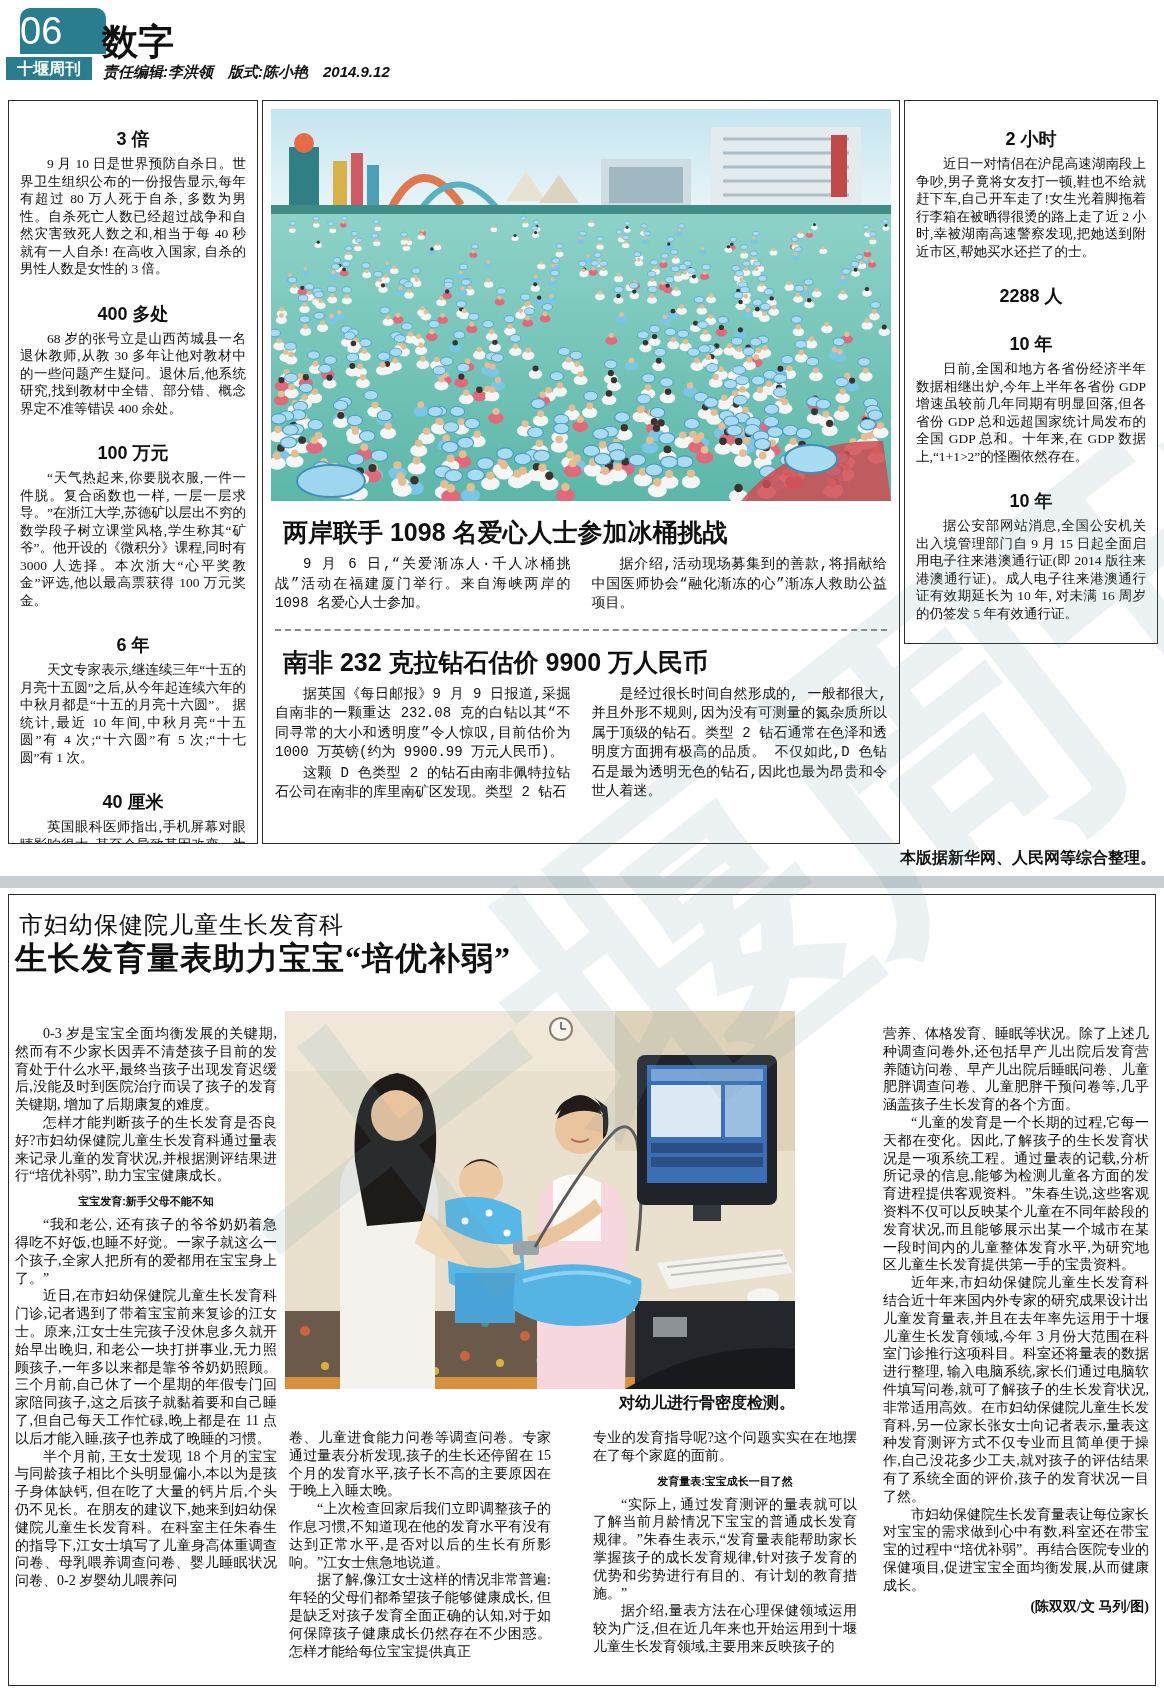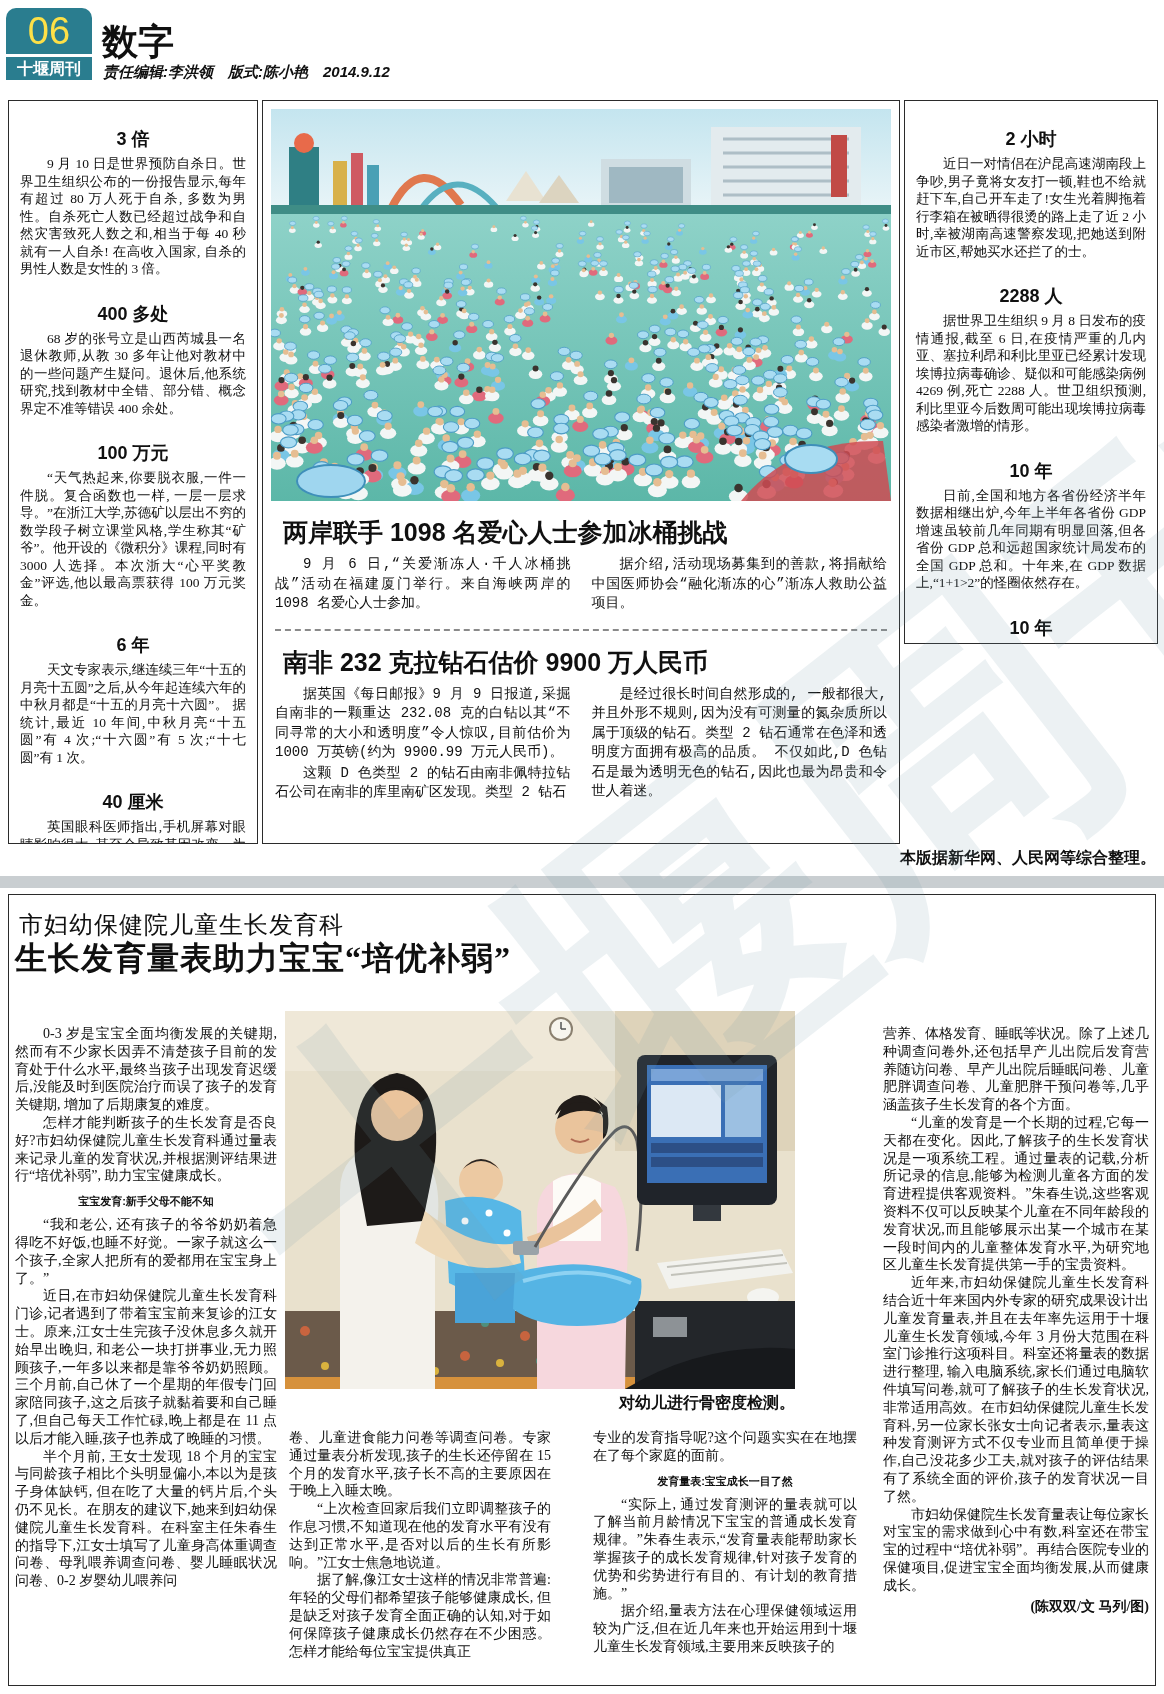--- a/index.html
+++ b/index.html
@@ -1,21 +1,21 @@
 <!DOCTYPE html>
 <html><head>
 <meta charset="utf-8">
 <style>
   html,body{margin:0;padding:0;background:#9a9a9a;}
   #page{position:relative;width:1164px;height:1694px;background:#ffffff;margin:0 auto;
         font-family:"Liberation Serif","DejaVu Serif",serif;color:#101010;overflow:hidden;}
 
   
-  .teal-block{position:absolute;left:6px;top:8px;width:86px;height:46px;background:#2a7d8f;
-              border-radius:10px 10px 0 0;color:#fde047;text-align:center;line-height:46px;
+  .teal-block{position:absolute;left:20px;top:8px;width:86px;height:46px;background:#2a7d8f;
+              border-radius:10px 10px 0 0;color:#ffffff;text-align:left;line-height:46px;
               font-family:"Liberation Sans","DejaVu Sans",sans-serif;font-size:38px;}
   .teal-bar{position:absolute;left:6px;top:57px;width:86px;height:23px;background:#2a7d8f;color:#fff;
             text-align:center;line-height:23px;font-weight:bold;font-size:16px;
             font-family:"Liberation Sans","DejaVu Sans",sans-serif;}
   .section-title{position:absolute;left:102px;top:18px;font-size:36px;font-weight:bold;
             font-family:"Liberation Sans","DejaVu Sans",sans-serif;}
   .editor-line{position:absolute;left:103px;top:63px;font-size:15px;font-weight:bold;font-style:italic;
             font-family:"Liberation Sans","DejaVu Sans",sans-serif;}
 
   
@@ -1277,21 +1277,20 @@
     </div>
   </div>
 
   <div id="box-right" class="newsbox">
     <div class="digit-item">
       <h3>2 小时</h3>
       <p>近日一对情侣在沪昆高速湖南段上争吵,男子竟将女友打一顿,鞋也不给就赶下车,自己开车走了!女生光着脚拖着行李箱在被晒得很烫的路上走了近 2 小时,幸被湖南高速警察发现,把她送到附近市区,帮她买水还拦了的士。</p>
     </div>
     <div class="digit-item">
       <h3>2288 人</h3>
-      <p>据世界卫生组织 9 月 8 日发布的疫情通报,截至 6 日,在疫情严重的几内亚、塞拉利昂和利比里亚已经累计发现埃博拉病毒确诊、疑似和可能感染病例 4269 例,死亡 2288 人。世卫组织预测, 利比里亚今后数周可能出现埃博拉病毒感染者激增的情形。</p>
     </div>
     <div class="digit-item">
       <h3>10 年</h3>
       <p>日前,全国和地方各省份经济半年数据相继出炉,今年上半年各省份 GDP 增速虽较前几年同期有明显回落,但各省份 GDP 总和远超国家统计局发布的全国 GDP 总和。十年来,在 GDP 数据上,“1+1&gt;2”的怪圈依然存在。</p>
     </div>
     <div class="digit-item">
       <h3>10 年</h3>
       <p>据公安部网站消息,全国公安机关出入境管理部门自 9 月 15 日起全面启用电子往来港澳通行证(即 2014 版往来港澳通行证)。成人电子往来港澳通行证有效期延长为 10 年, 对未满 16 周岁的仍签发 5 年有效通行证。</p>
     </div>
   </div>

